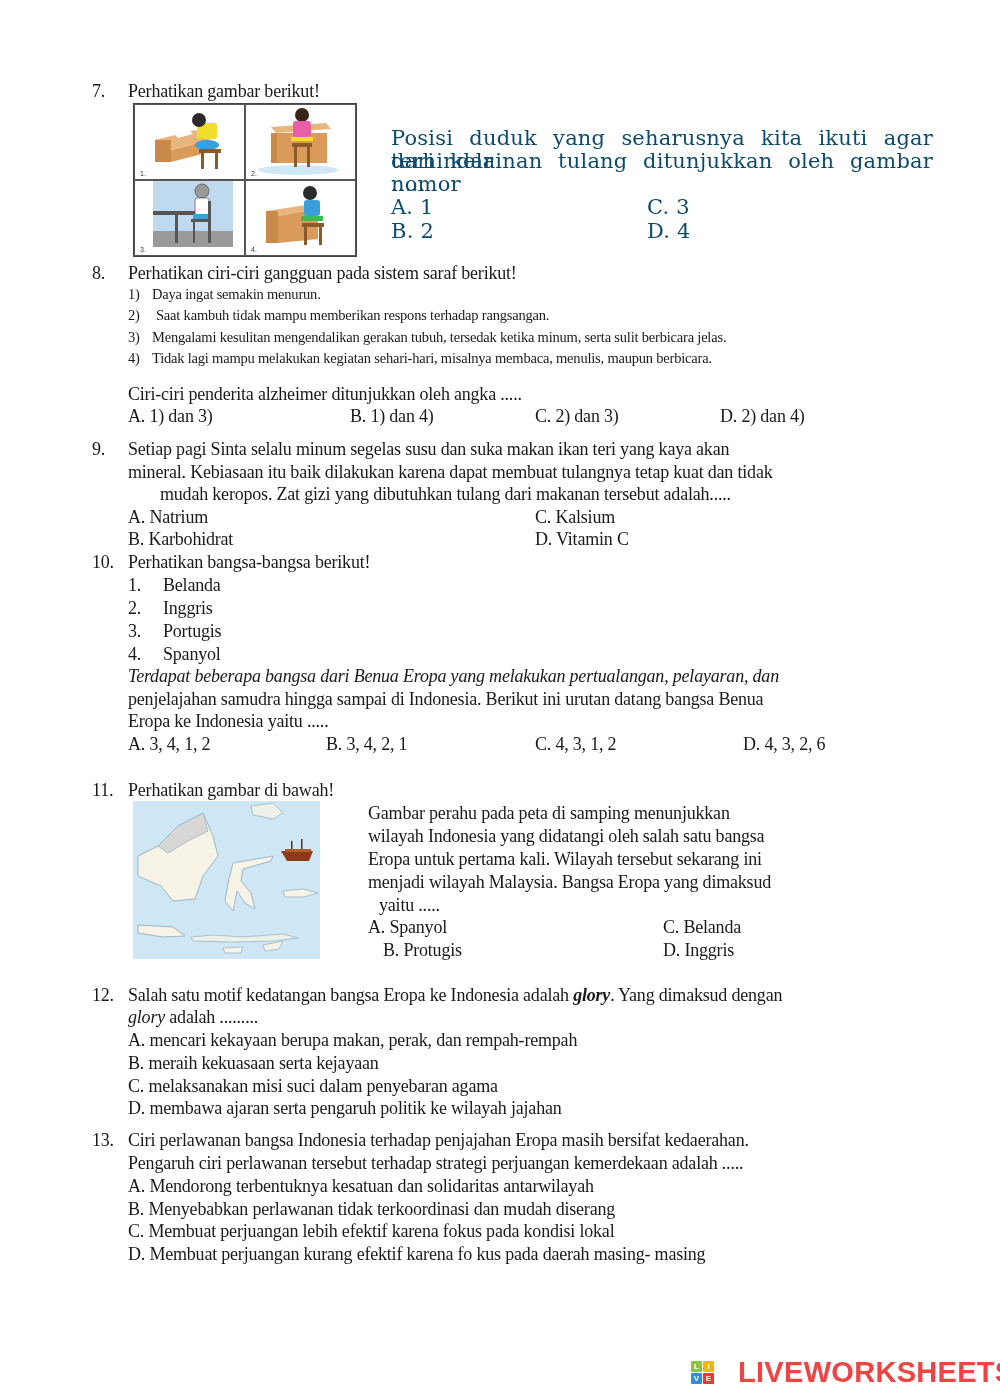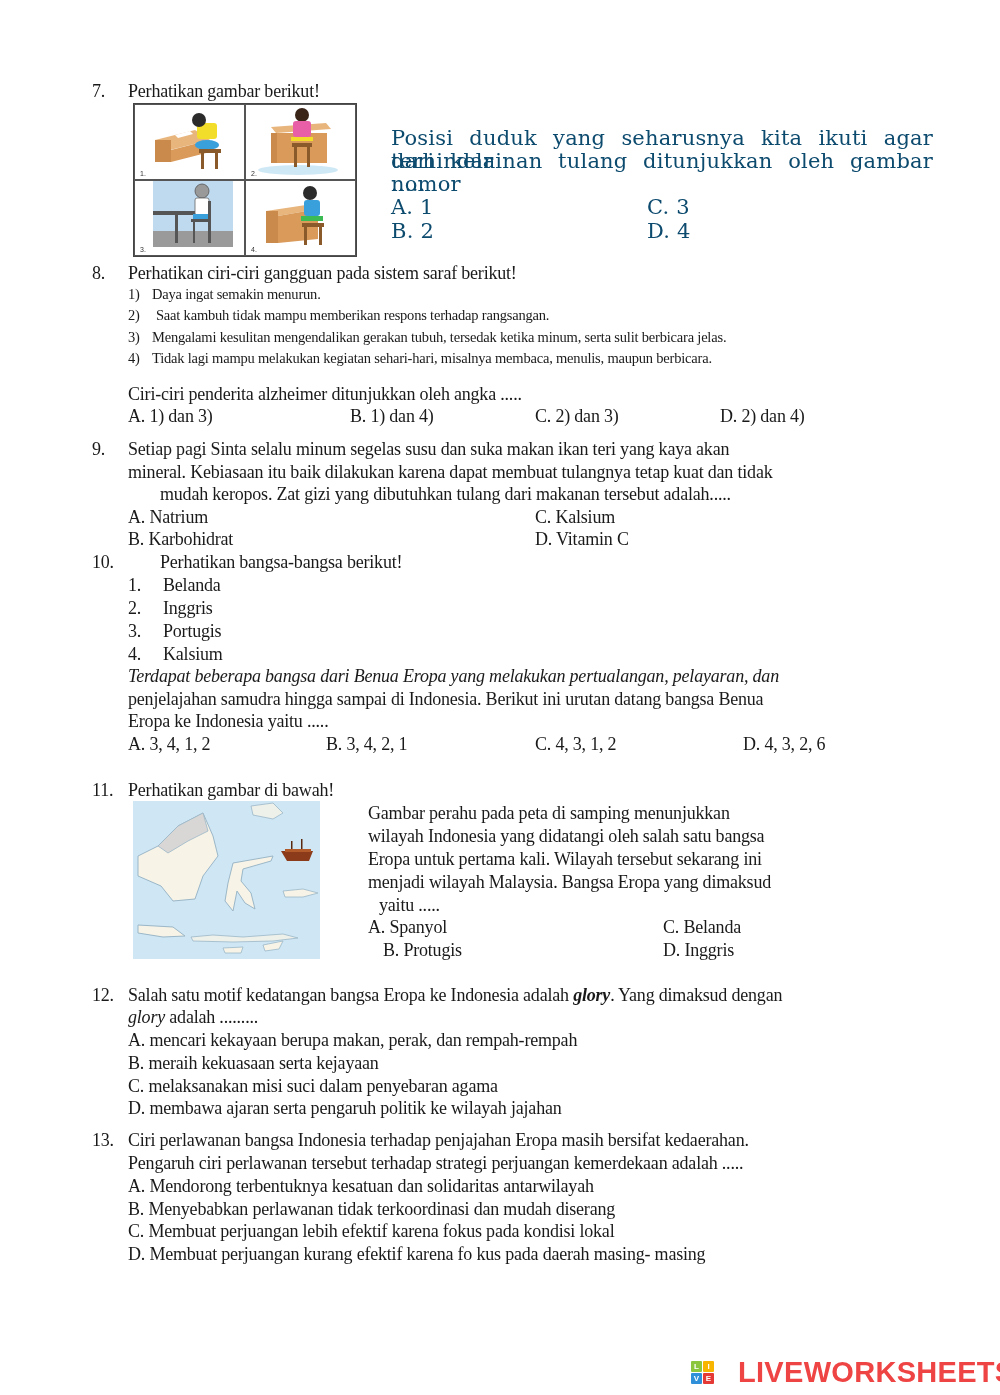--- a/index.html
+++ b/index.html
@@ -123,30 +123,30 @@
   <div class="q abs" style="left:128px; top:461px;">mineral. Kebiasaan itu baik dilakukan karena dapat membuat tulangnya tetap kuat dan tidak</div>
   <div class="q abs" style="left:128px; top:483px;margin-left:32px;">mudah keropos. Zat gizi yang dibutuhkan tulang dari makanan tersebut adalah.....</div>
   <div class="q abs" style="left:128px; top:506px;">A. Natrium</div>
   <div class="q abs" style="left:535px; top:506px;">C. Kalsium</div>
   <div class="q abs" style="left:128px; top:528px;">B. Karbohidrat</div>
   <div class="q abs" style="left:535px; top:528px;">D. Vitamin C</div>
 </div>
 
 <div>
   <div class="q abs" style="left:92px; top:551px;">10.</div>
-  <div class="q abs" style="left:128px; top:551px;margin-left:32px;">Perhatikan bangsa-bangsa berikut!</div>
+  <div class="q abs" style="left:128px; top:551px;">Perhatikan bangsa-bangsa berikut!</div>
 
   <div class="q abs" style="left:128px; top:574px;">1.</div>
   <div class="q abs" style="left:163px; top:574px;">Belanda</div>
   <div class="q abs" style="left:128px; top:597px;">2.</div>
   <div class="q abs" style="left:163px; top:597px;">Inggris</div>
   <div class="q abs" style="left:128px; top:620px;">3.</div>
   <div class="q abs" style="left:163px; top:620px;">Portugis</div>
   <div class="q abs" style="left:128px; top:643px;">4.</div>
-  <div class="q abs" style="left:163px; top:643px;">Kalsium</div>
+  <div class="q abs" style="left:163px; top:643px;">Spanyol</div>
 
   <div class="q abs" style="left:128px; top:665px;font-style:italic;">Terdapat beberapa bangsa dari Benua Eropa yang melakukan pertualangan, pelayaran, dan</div>
   <div class="q abs" style="left:128px; top:688px;">penjelajahan samudra hingga sampai di Indonesia. Berikut ini urutan datang bangsa Benua</div>
   <div class="q abs" style="left:128px; top:710px;">Eropa ke Indonesia yaitu .....</div>
   <div class="q abs" style="left:128px; top:733px;">A. 3, 4, 1, 2</div>
   <div class="q abs" style="left:326px; top:733px;">B. 3, 4, 2, 1</div>
   <div class="q abs" style="left:535px; top:733px;">C. 4, 3, 1, 2</div>
   <div class="q abs" style="left:743px; top:733px;">D. 4, 3, 2, 6</div>
 </div>
 

